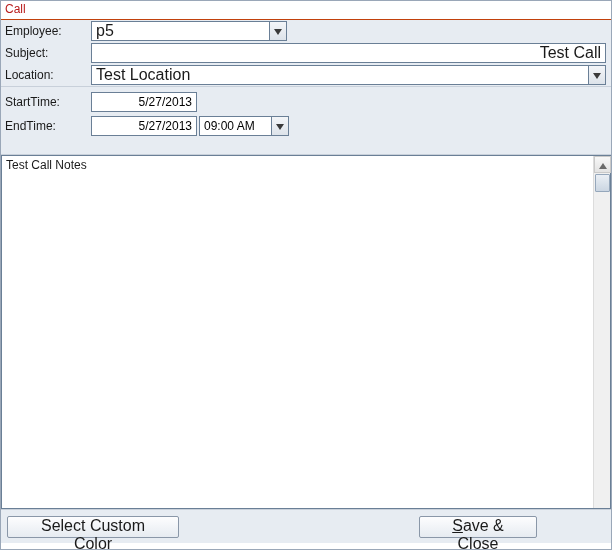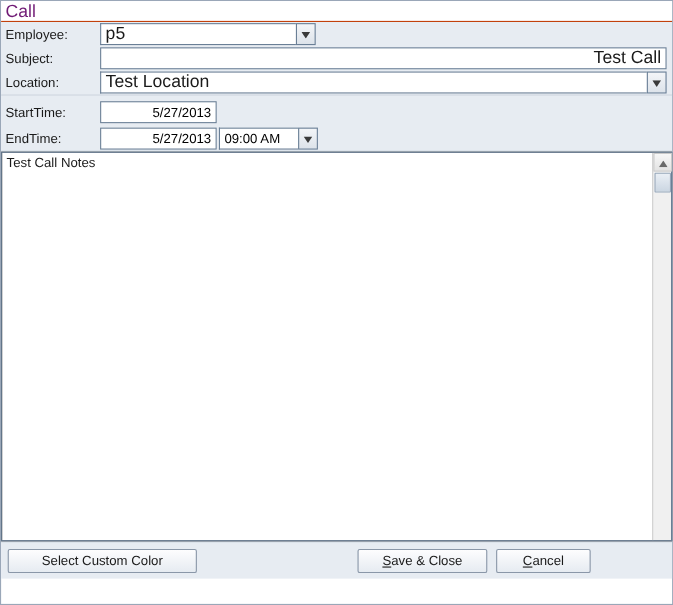--- a/index.html
+++ b/index.html
@@ -16,22 +16,22 @@
   .window {
     width: 612px;
     height: 550px;
     border: 1px solid #9aa7b8;
     background: #fff;
     position: relative;
   }
   .titlebar {
     height: 18px;
     padding: 1px 4px 0 4px;
-    color: #701a75;
-    font-size: 16px;
+    color: #b91c1c;
+    font-size: 12px;
     background: #fff;
   }
   .upper-panel {
     background: #e7ecf2;
     border-top: 1px solid #c2410c;
     border-bottom: 1px solid #c8d0da;
   }
   .row {
     display: flex;
     align-items: center;
@@ -67,21 +67,21 @@
     display: flex;
     align-items: center;
     justify-content: center;
     cursor: pointer;
   }
   .combo-btn svg { width: 8px; height: 6px; }
   .datetime-panel {
     background: #e7ecf2;
     border-bottom: 1px solid #c8d0da;
     padding-top: 4px;
-    padding-bottom: 0;
+    padding-bottom: 17px;
   }
   .dt-row {
     display: flex;
     align-items: center;
     height: 22px;
     margin-bottom: 2px;
   }
   .dt-row:last-child { margin-bottom: 0; }
   .date-field {
     width: 106px;
@@ -159,21 +159,21 @@
     align-items: center;
     padding: 0 6px;
     gap: 8px;
   }
   .btn {
     height: 22px;
     padding: 0 12px;
     border: 1px solid #8a97a8;
     background: linear-gradient(#fdfdfe,#e6ebf1);
     font-family: inherit;
-    font-size: 12px;
+    font-size: 16px;
     color: #1a1a1a;
     cursor: pointer;
     border-radius: 2px;
   }
   .spacer { flex: 1; }
   .underline-accesskey { text-decoration: underline; }
 </style>
 </head>
 <body>
 
@@ -251,17 +251,16 @@
         </span>
       </div>
       <div class="scroll-thumb"></div>
     </div>
   </div>
 
   <div class="button-bar">
     <button class="btn" style="width:172px;text-align:center">Select Custom Color</button>
     <div class="spacer"></div>
     <button class="btn" style="width:118px"><span class="underline-accesskey">S</span><span>ave &amp; Close</span></button>
-    <button class="btn" style="width:86px"><span class="underline-accesskey">C</span><span>ancel</span></button>
     <div style="width:60px"></div>
   </div>
 
 </div>
 
 </body></html>

